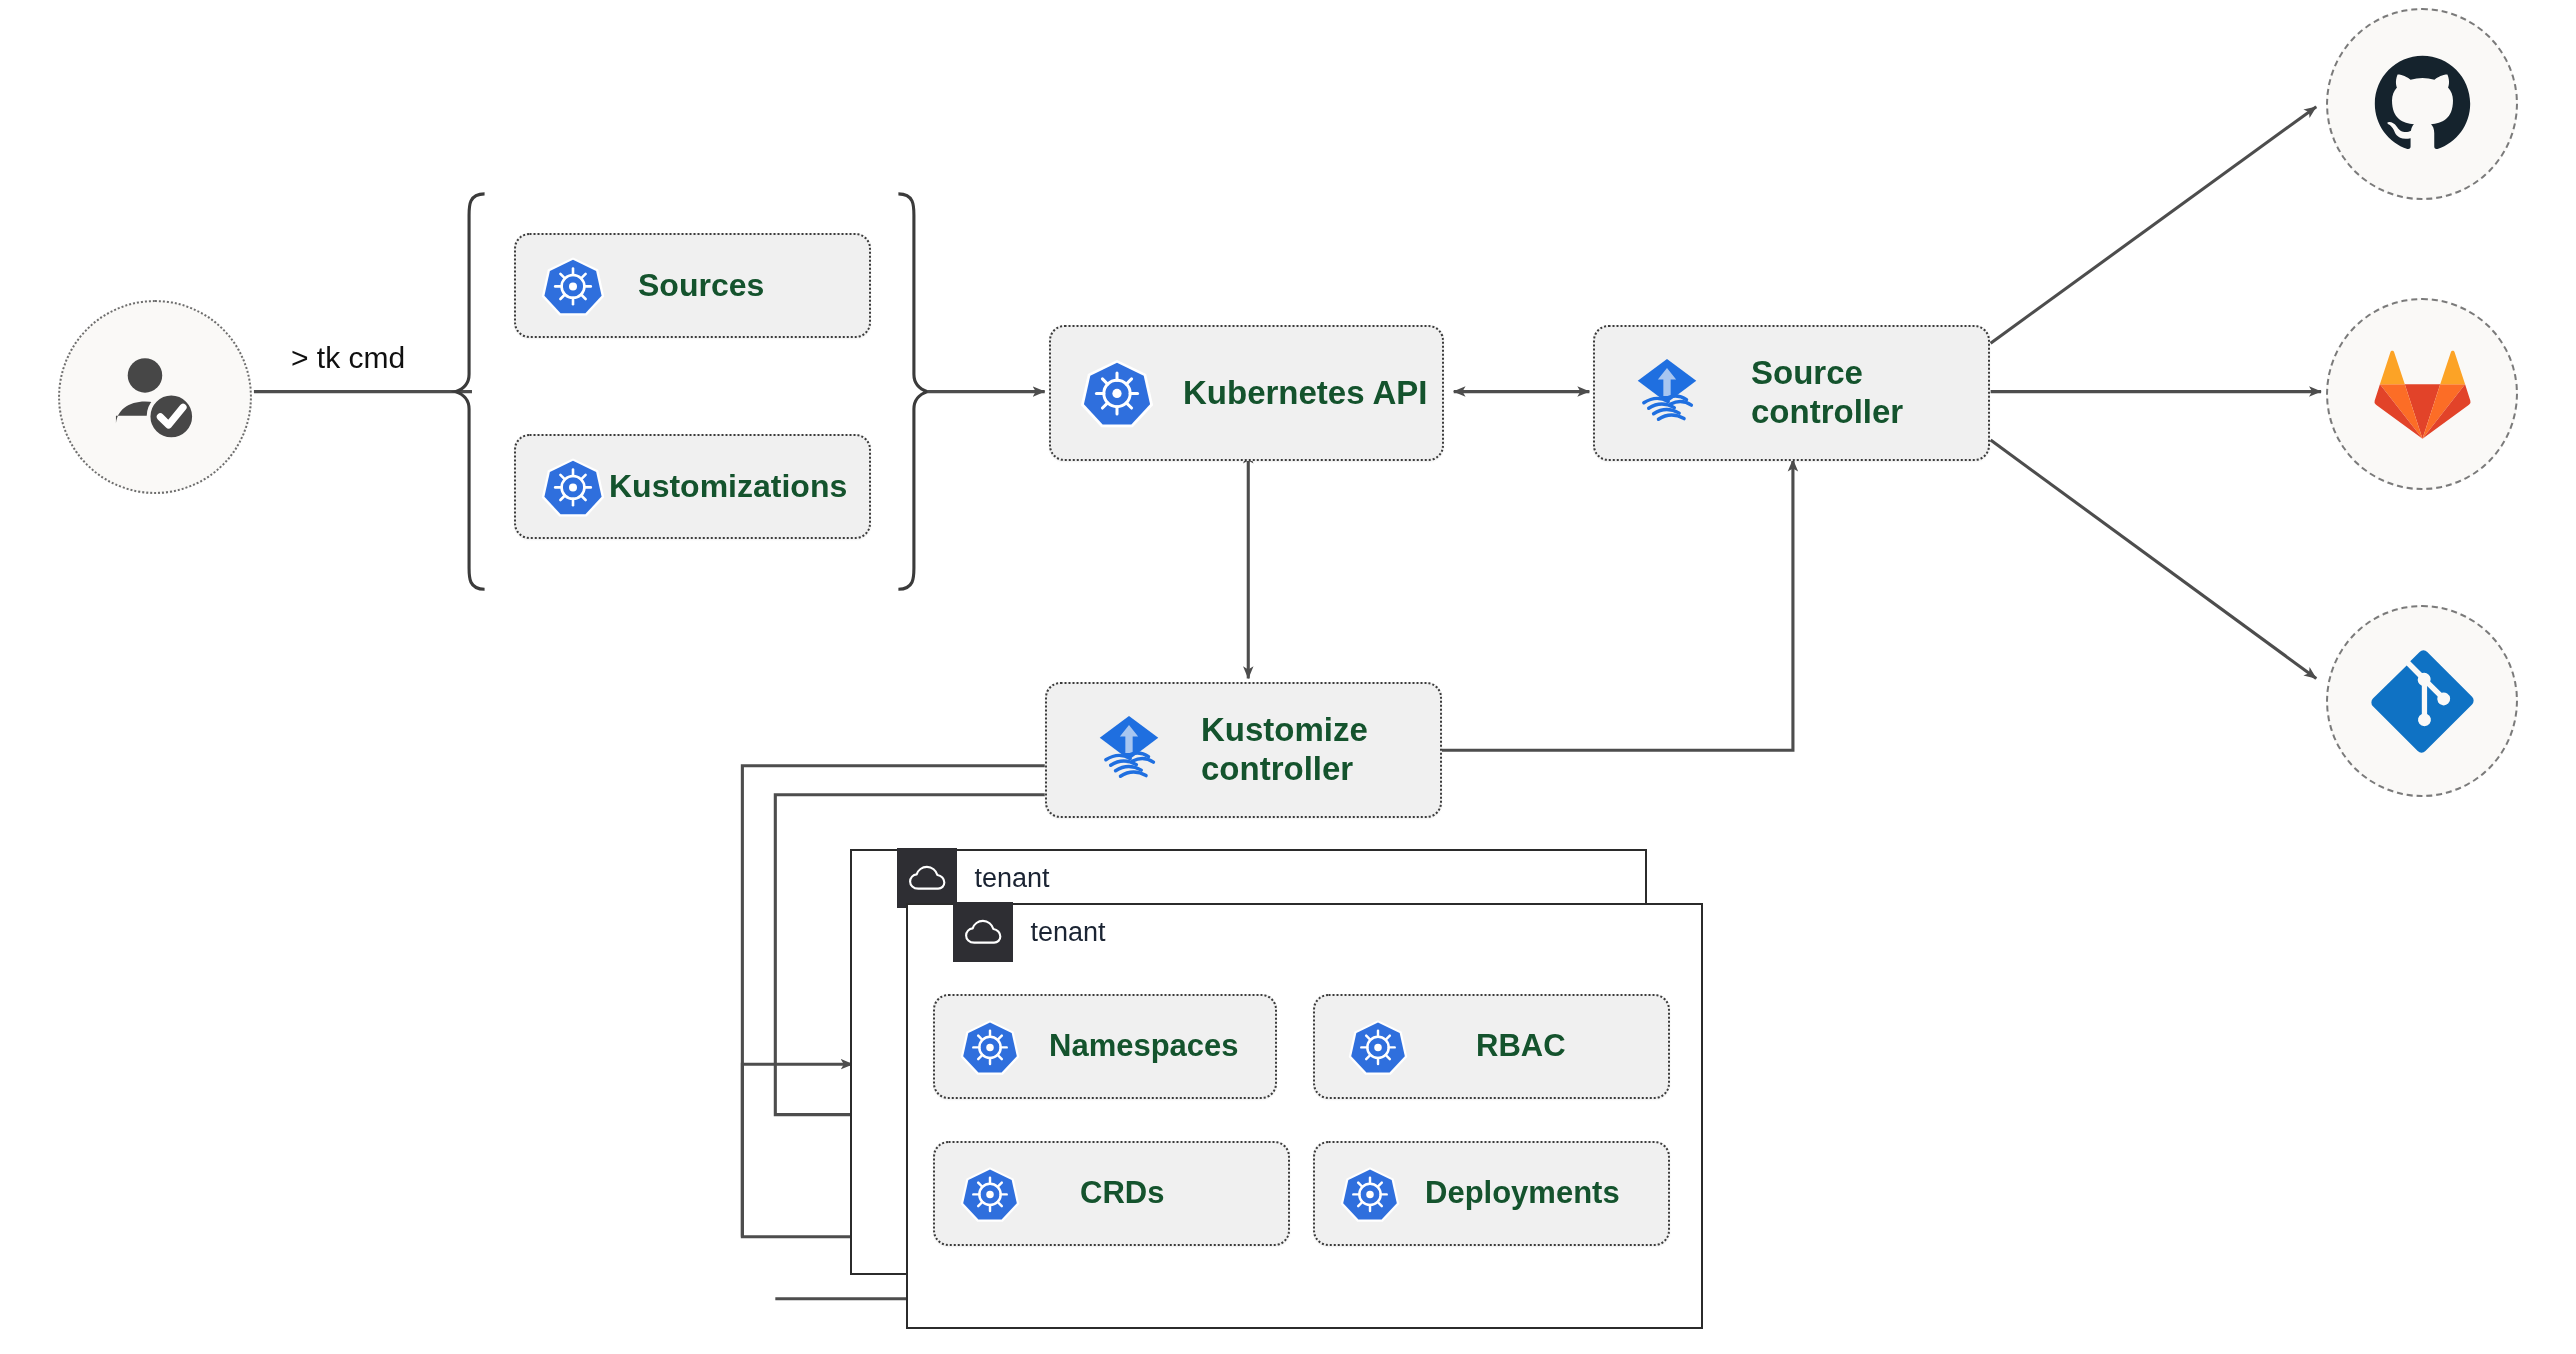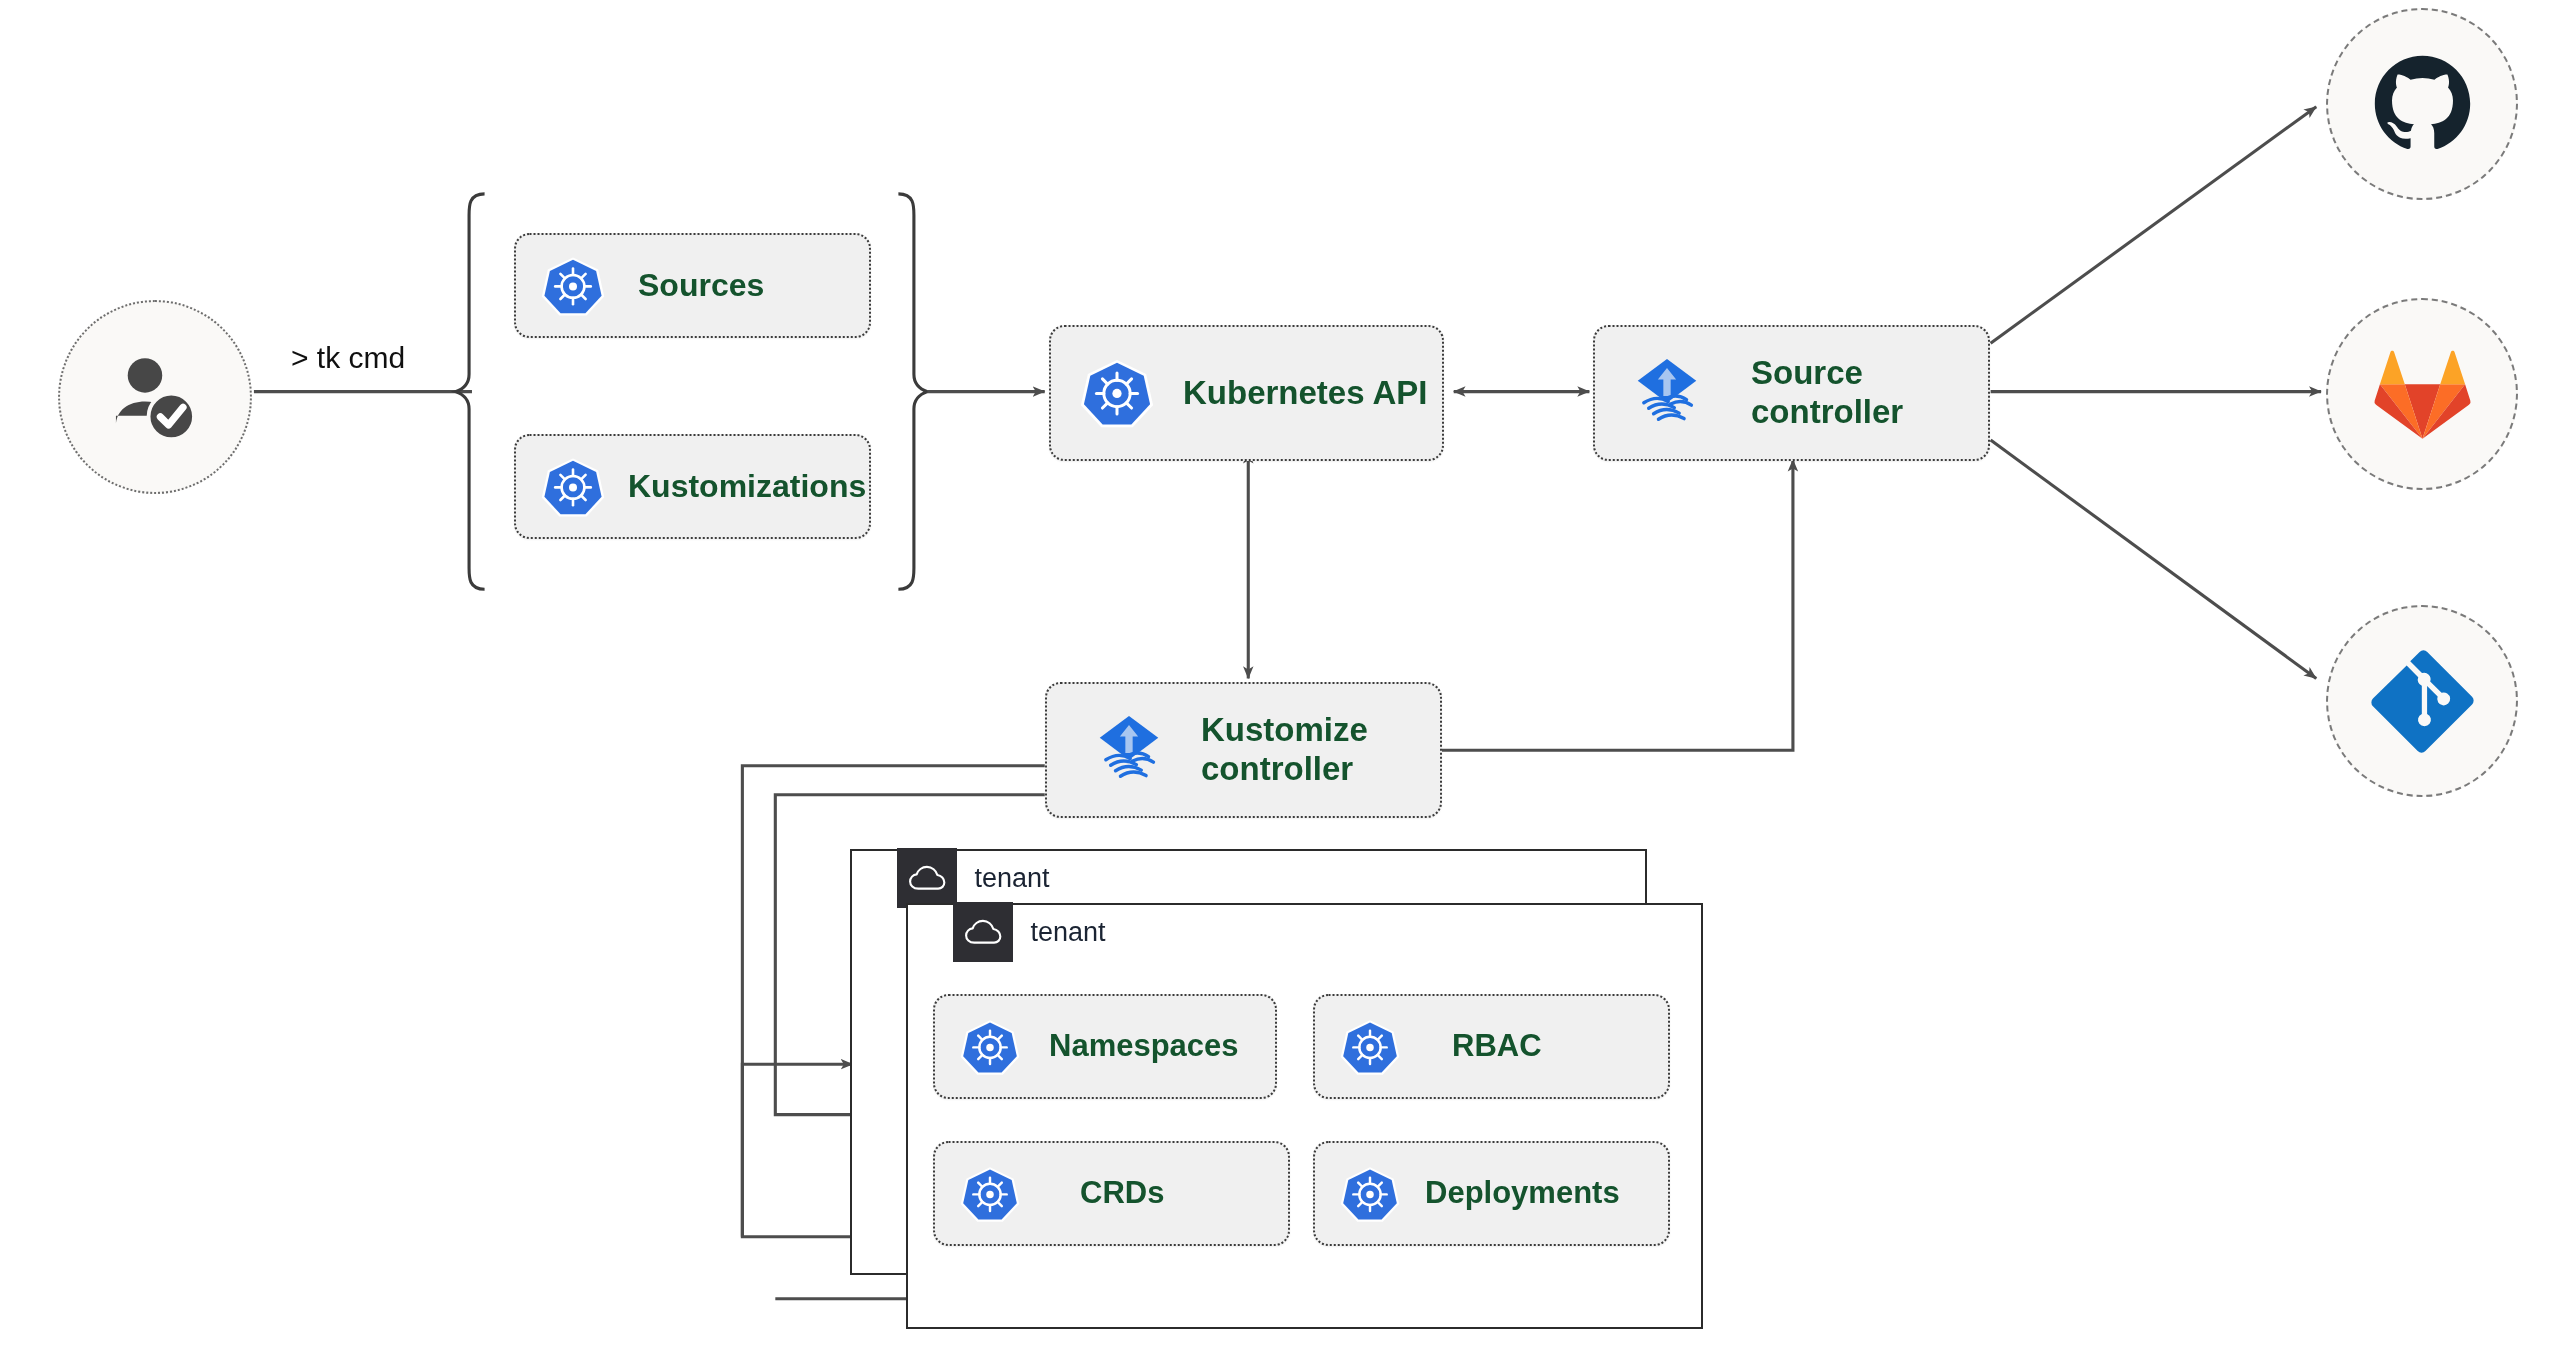--- a/index.html
+++ b/index.html
@@ -172,21 +172,21 @@
         <path d="M19.4 19.8 23.9 24.3"></path>
           <path d="M40.1 40.5 44.6 45"></path>
         <path d="M44.6 19.8 40.1 24.3"></path>
           <path d="M23.9 40.5 19.4 45"></path>
       </g>
       <circle cx="32" cy="32.4" r="4" fill="#ffffff"></circle>
     </svg>
     <span class="label" style="font-size:32px;">Sources</span>
   </div>
 
-  <div class="node" style="left:514px; top:434px; width:357px; height:105px; padding-left:25px; gap:23px;">
+  <div class="node" style="left:514px; top:434px; width:357px; height:105px; padding-left:25px; gap:4px;">
     <svg class="ico" width="64" height="64" viewBox="0 0 64 64">
       <path d="M32 3.4 57.2 15.6 63.2 42.6 45.6 61.6 18.4 61.6 0.8 42.6 6.8 15.6 Z" fill="#ffffff"></path>
       <path d="M32 5.8 55.1 17 60.6 41.8 44.4 59.3 19.6 59.3 3.4 41.8 8.9 17 Z" fill="#2f6fdd"></path>
       <g stroke="#ffffff" stroke-width="2.6" fill="none" stroke-linecap="round">
         <circle cx="32" cy="32.4" r="11.4"></circle>
         <path d="M32 14.6 32 21"></path>
           <path d="M32 43.8 32 50.2"></path>
         <path d="M14.2 32.4 20.6 32.4"></path>
           <path d="M43.4 32.4 49.8 32.4"></path>
         <path d="M19.4 19.8 23.9 24.3"></path>
@@ -325,21 +325,21 @@
           <path d="M19.4 19.8 23.9 24.3"></path>
             <path d="M40.1 40.5 44.6 45"></path>
           <path d="M44.6 19.8 40.1 24.3"></path>
             <path d="M23.9 40.5 19.4 45"></path>
         </g>
         <circle cx="32" cy="32.4" r="4" fill="#ffffff"></circle>
       </svg>
       <span class="label" style="font-size:31px;">Namespaces</span>
     </div>
 
-    <div class="node" style="left:405px; top:89px; width:357px; height:105px; padding-left:25px; gap:52px;text-align:center;">
+    <div class="node" style="left:405px; top:89px; width:357px; height:105px; padding-left:33px; gap:68px;text-align:center;">
       <svg class="ico" width="60" height="60" viewBox="0 0 64 64">
         <path d="M32 3.4 57.2 15.6 63.2 42.6 45.6 61.6 18.4 61.6 0.8 42.6 6.8 15.6 Z" fill="#ffffff"></path>
         <path d="M32 5.8 55.1 17 60.6 41.8 44.4 59.3 19.6 59.3 3.4 41.8 8.9 17 Z" fill="#2f6fdd"></path>
         <g stroke="#ffffff" stroke-width="2.6" fill="none" stroke-linecap="round">
           <circle cx="32" cy="32.4" r="11.4"></circle>
           <path d="M32 14.6 32 21"></path>
             <path d="M32 43.8 32 50.2"></path>
           <path d="M14.2 32.4 20.6 32.4"></path>
             <path d="M43.4 32.4 49.8 32.4"></path>
           <path d="M19.4 19.8 23.9 24.3"></path>

